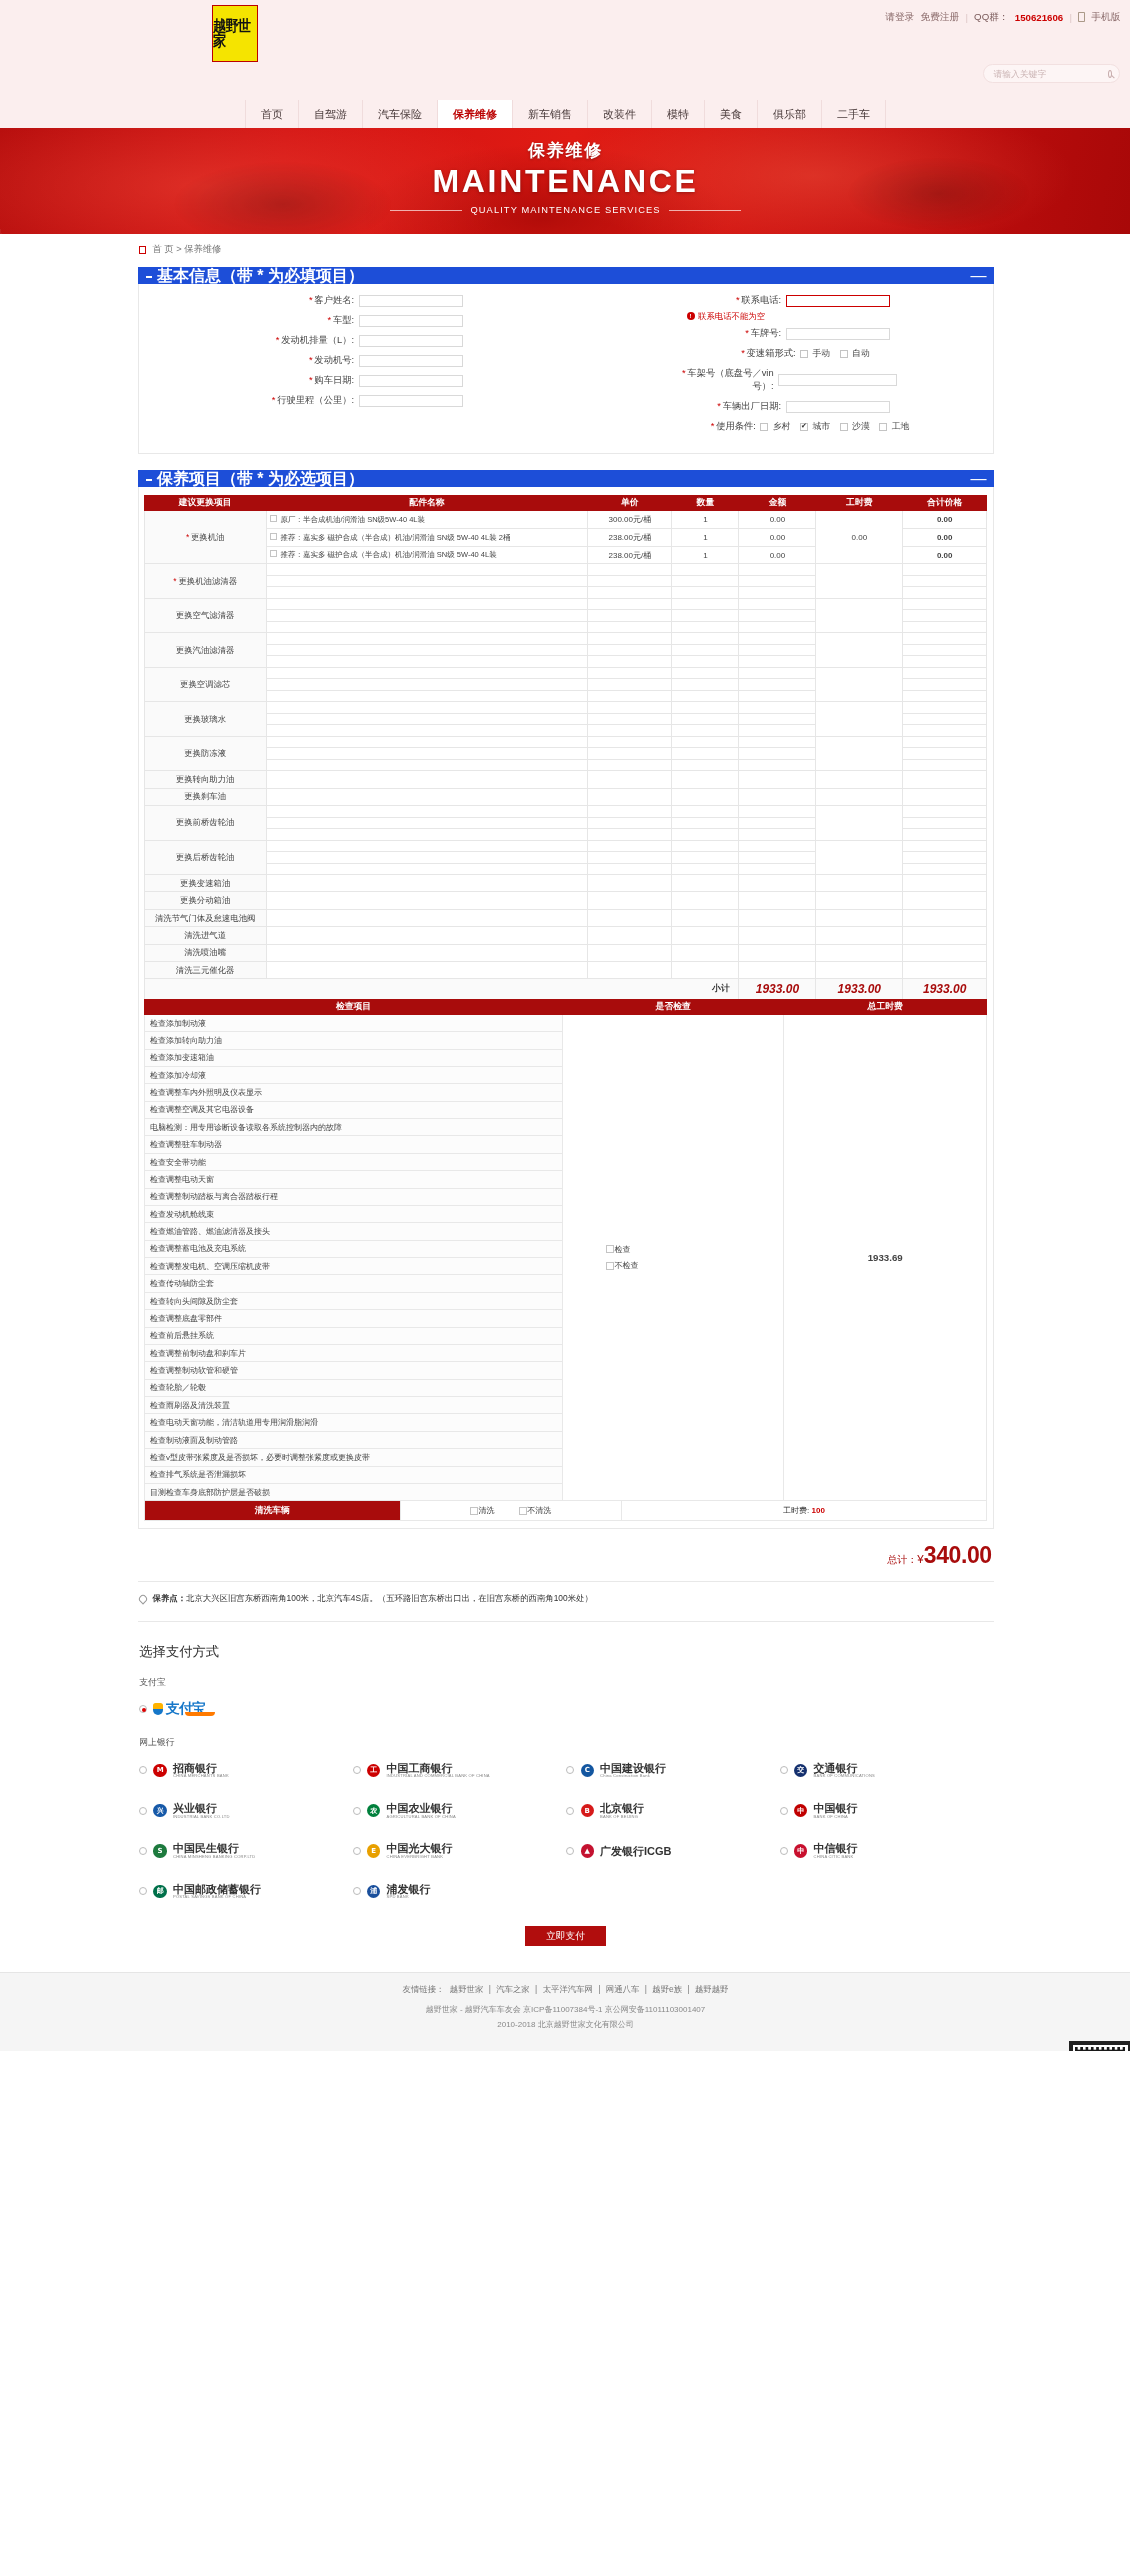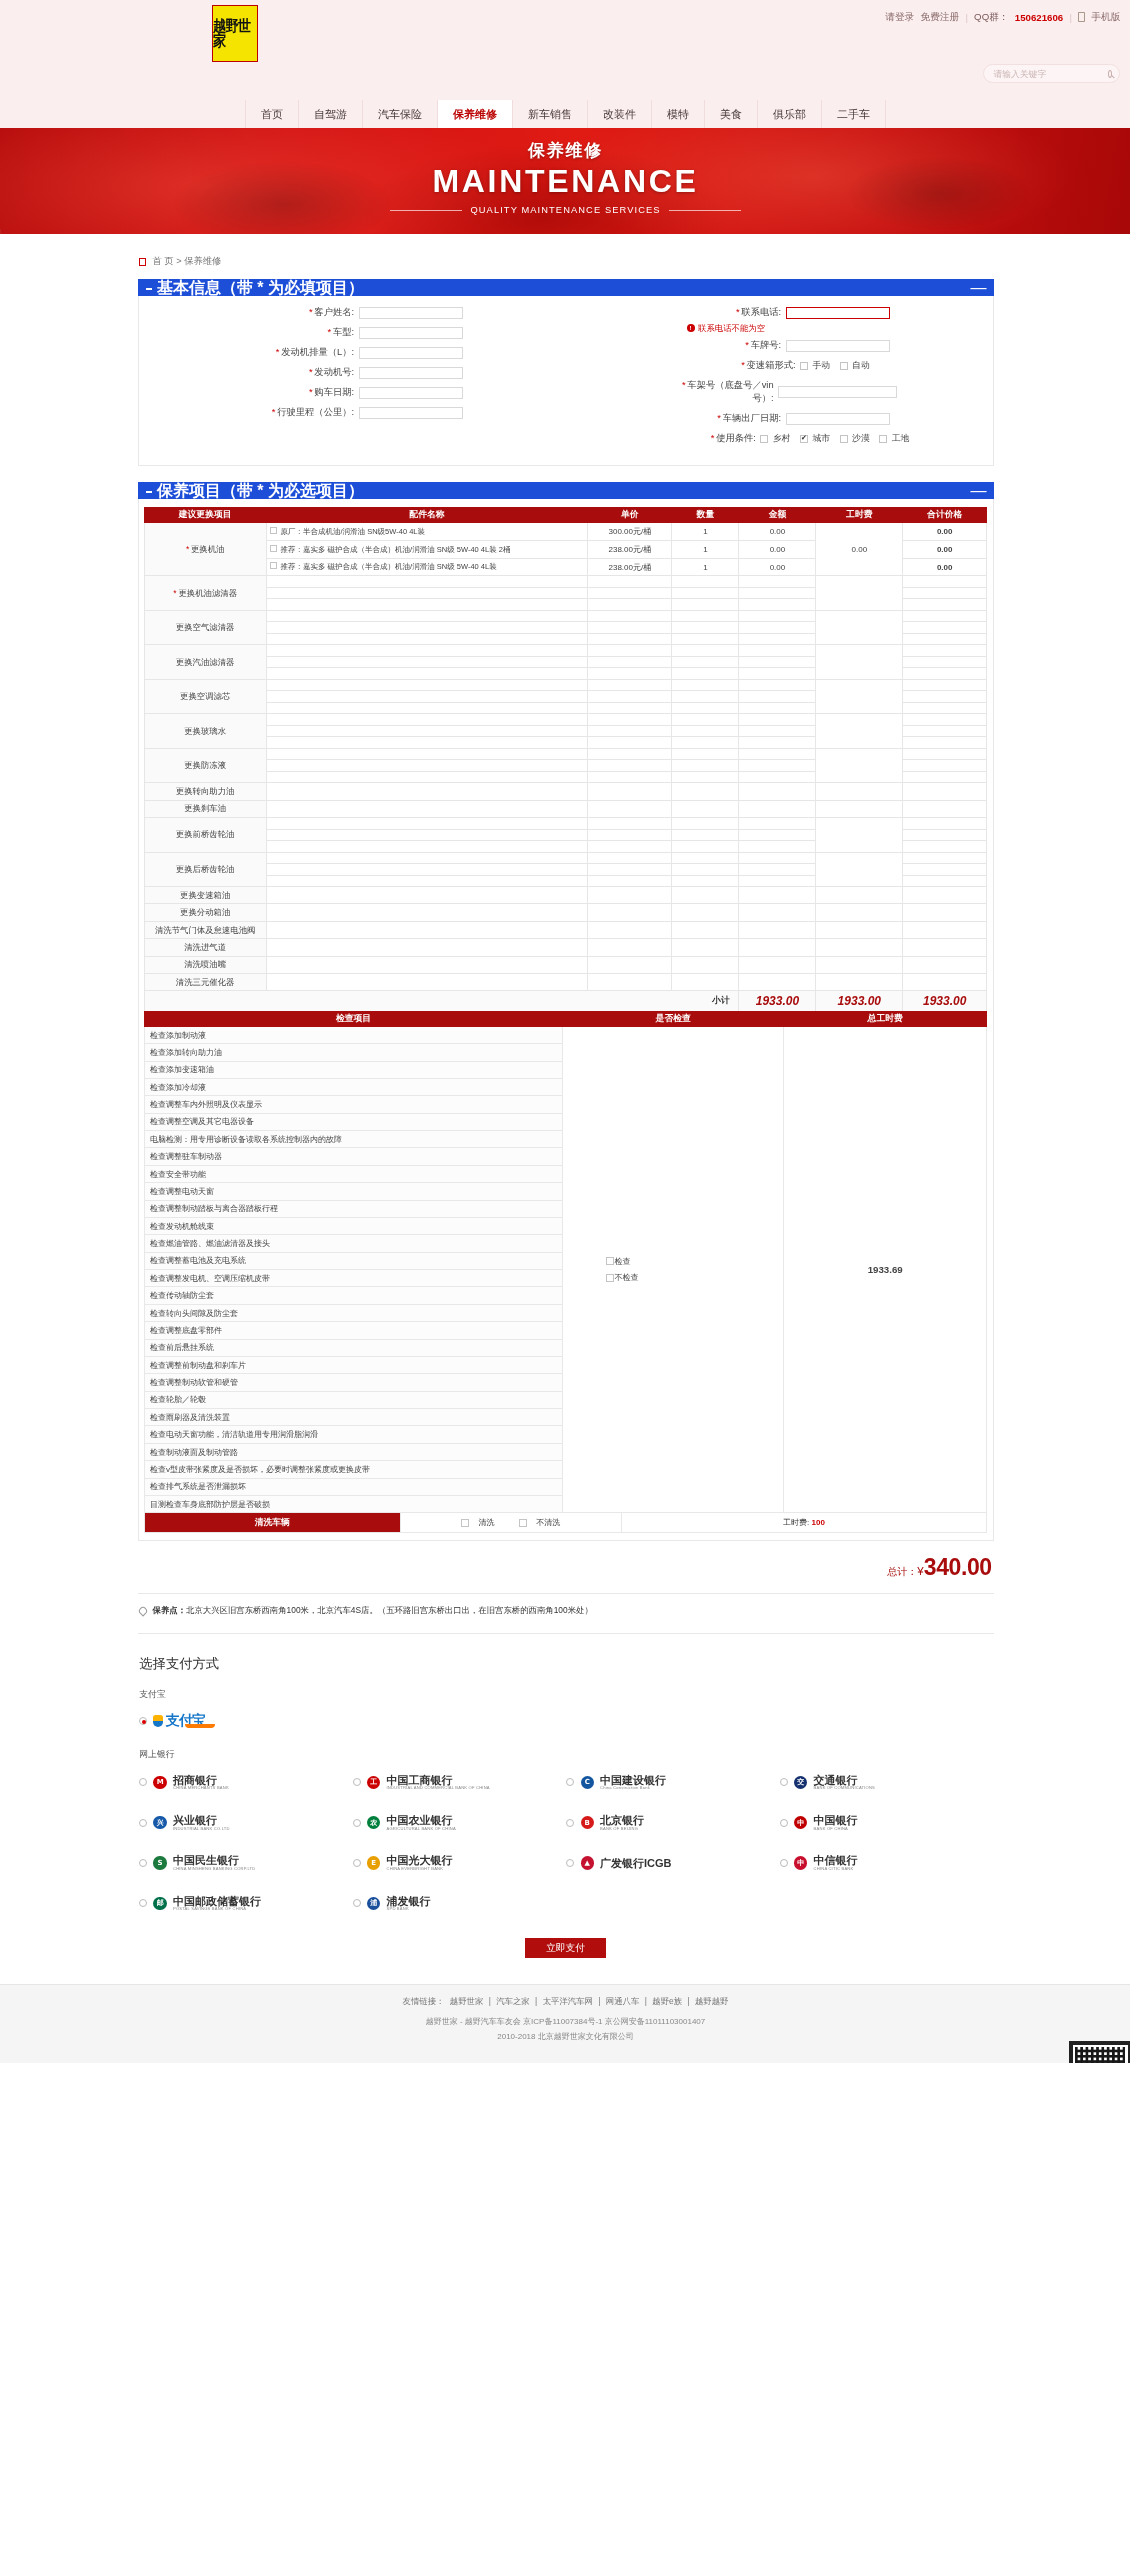--- a/index.html
+++ b/index.html
@@ -71,21 +71,21 @@
     opacity:.9;
   }
   .bn-inner { position:relative; z-index:2; text-align:center; padding-top:10.6px; }
   .bn-cn { color:#fff; font-size:17px; letter-spacing:1.8px; font-weight:bold; text-shadow:0 0.9px 2.7px rgba(0,0,0,.35); }
   .bn-en { color:#fff; font-size:32px; font-weight:bold; letter-spacing:2.7px; line-height:1.15; text-shadow:0 0.9px 3.5px rgba(0,0,0,.3); margin-top:1.8px; }
   .bn-sub { display:flex; align-items:center; justify-content:center; gap:8.8px; margin-top:5.3px; }
   .bn-sub .ln { width:72px; height:0.9px; background:rgba(255,255,255,.65); }
   .bn-sub .tx { color:#fff; font-size:9.3px; letter-spacing:1.1px; }
 
   
-  .wrap { width:856px; margin:16px auto; padding-top:0; }
+  .wrap { width:856px; margin:4px auto; padding-top:0; }
   .crumb { font-size:9.3px; color:#777; padding:5.3px 0 10.6px 1.8px; }
   .crumb .hi { display:inline-block; width:7px; height:7px; border:1.3px solid #c00; border-bottom:none; margin-right:3.5px; position:relative; vertical-align:-0.9px; }
   .crumb .hi::after { content:""; position:absolute; left:-1.3px; bottom:-1.3px; width:7px; height:1.3px; background:#c00; }
   .crumb a { color:#777; text-decoration:none; }
 
   .secbar {
     background:#1d4ed8; color:#fff; height:17px; line-height:17px;
     font-size:16px; font-weight:bold; padding-left:8.8px; position:relative;
   }
   .secbar .dash { display:inline-block; width:6.2px; height:1.8px; background:#fff; vertical-align:2.7px; margin-right:4.4px; }
@@ -136,21 +136,21 @@
   td.inschk { width:221px; text-align:center; vertical-align:middle; }
   td.inshour { width:203px; text-align:center; vertical-align:middle; color:#a80c0c; font-weight:bold; font-size:9.7px; }
   .chkrow { display:flex; flex-direction:column; gap:5.3px; align-items:flex-start; padding-left:37px; }
   .chkrow .l { display:flex; align-items:center; gap:1px; font-size:8px; color:#444; }
 
   
   table.wash { width:100%; border-collapse:collapse; font-size:8px; }
   table.wash td { border:0.9px solid #e8e8e8; padding:3.5px 5.3px; }
   td.washhdr { background:#a80c0c; color:#fff; text-align:center; font-weight:bold; font-size:8.8px; width:256px; border:0.9px solid #a80c0c; }
   td.washchk { text-align:center; width:221px; }
-  td.washchk .l { display:inline-flex; align-items:center; gap:9px; font-size:8px; margin:0 12.4px; }
+  td.washchk .l { display:inline-flex; align-items:center; gap:0; font-size:8px; margin:0 12.4px; }
   td.washhour { text-align:center; font-size:8px; }
   td.washhour b { color:#c00; }
 
   .grand { text-align:right; padding:12.4px 1.8px 8.8px 0; font-size:10.6px; color:#a80c0c; }
   .grand .lbl { font-size:10px; }
   .grand .yen { font-size:11.5px; }
   .grand .amt { font-size:23px; font-weight:bold; letter-spacing:-0.4px; }
 
   .hr { border-top:0.9px solid #e8e8e8; margin:3.5px 0 0; }
 

